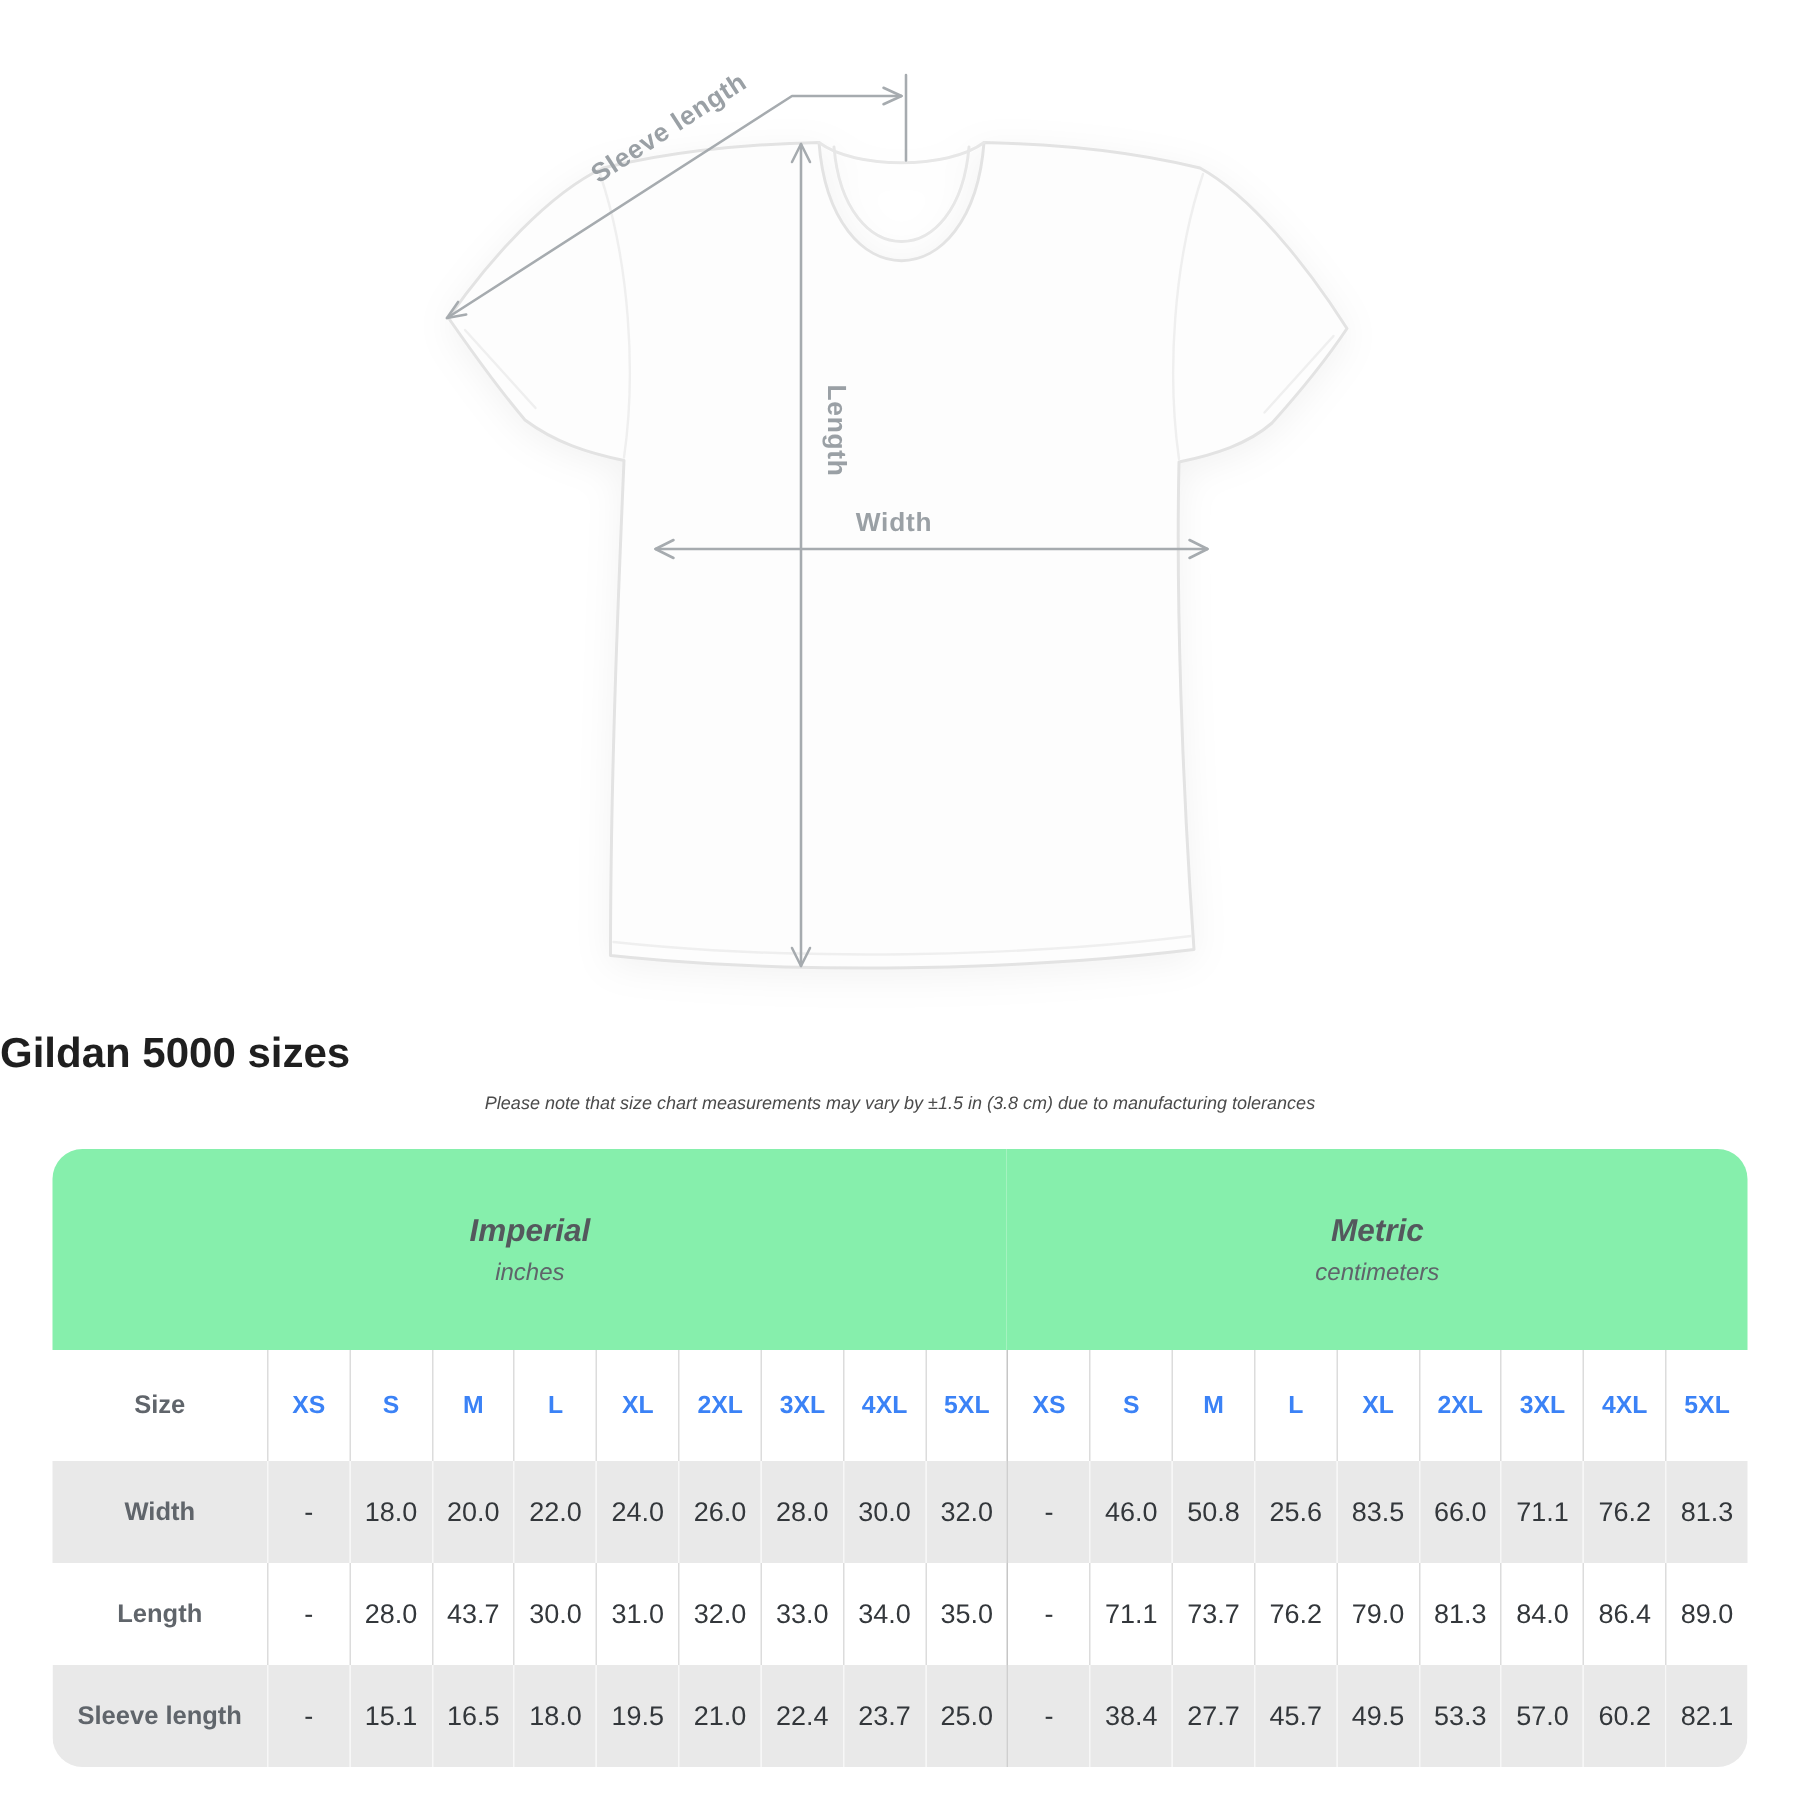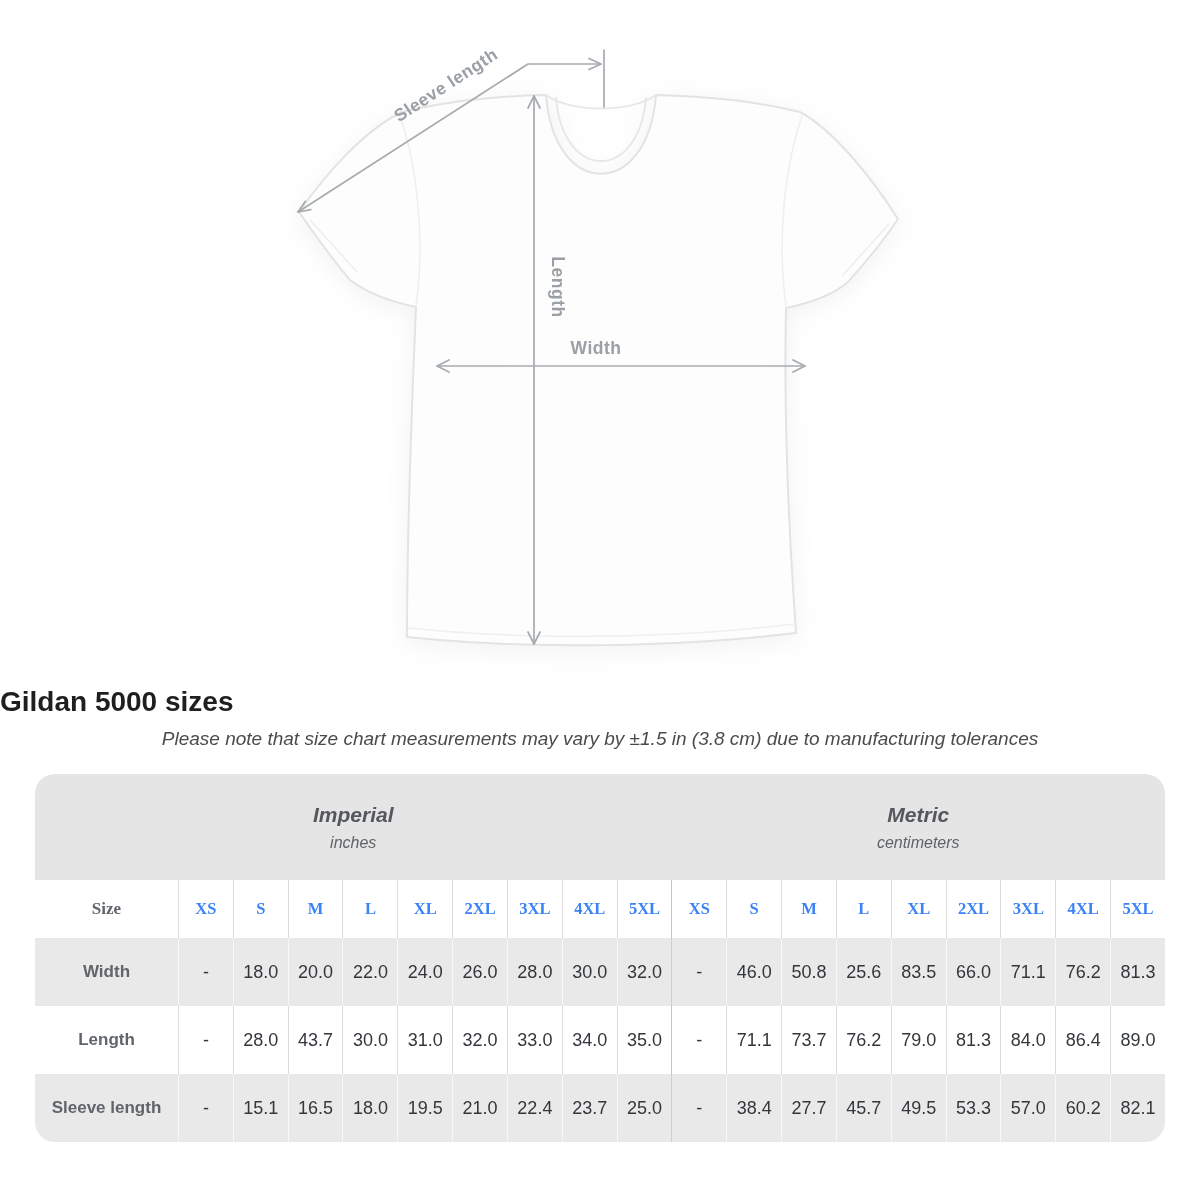--- a/index.html
+++ b/index.html
@@ -9,32 +9,32 @@
   
   .diagram{display:block;}
   .shirt-body{fill:#fdfdfd;stroke:#e3e3e3;stroke-width:2;stroke-linejoin:round;}
   .shirt-seam{fill:none;stroke:#e7e7e7;stroke-width:2;stroke-linecap:round;}
   .shirt-faint{fill:none;stroke:#efefef;stroke-width:1.6;stroke-linecap:round;}
   .dim{fill:none;stroke:#a6abaf;stroke-width:1.7;stroke-linecap:round;stroke-linejoin:round;}
   .dim-label{fill:#9aa0a5;font-size:17.5px;font-weight:bold;letter-spacing:.5px;}
 
   
   .title{margin:14px 0 0;text-align:left;font-size:28px;font-weight:bold;color:#1f1f1f;}
-  .note{margin:10px 0 0;text-align:center;font-size:19px;font-style:italic;color:#4b4b4b;}
+  .note{margin:10px 0 0;text-align:center;font-size:12px;font-style:italic;color:#4b4b4b;}
 
   
   table.size-table{margin:24px auto 0;width:1130px;border-collapse:separate;border-spacing:0;table-layout:fixed;}
   col.label-col{width:143px;}
   th,td{padding:0;text-align:center;vertical-align:middle;font-weight:normal;}
-  tr.units-row th{background:#e5e5e5;height:106px;}
+  tr.units-row th{background:#86efac;height:134px;}
   th.units-imperial{border-radius:20px 0 0 0;}
   th.units-metric{border-radius:0 20px 0 0;}
   .group-label{font-size:21px;font-weight:bold;font-style:italic;color:#54585d;}
   .group-unit{margin-top:7px;font-size:16px;font-style:italic;color:#5f646a;}
-  tr.sizes-row{height:58px;background:#ffffff;font-family:Liberation Serif, serif;}
+  tr.sizes-row{height:74px;background:#ffffff;}
   tr.data-row{height:68px;background:#ffffff;}
   tr.stripe{background:#e9e9e9;}
   .rowlabel{font-size:17px;font-weight:bold;color:#60656b;}
   .sz{font-size:16.5px;font-weight:bold;color:#3b82f6;}
   td.val{font-size:18px;color:#33373b;}
   
   tr.sizes-row .cb, tr.data-row .cb{border-left:1px solid #dcdcdc;}
   tr.stripe .cb{border-left:1px solid #f7f7f7;}
   tr.sizes-row .mstart, tr.data-row .mstart{border-left:1px solid #c6c6c6;}
   tr.stripe .mstart{border-left:1px solid #cfcfcf;}

